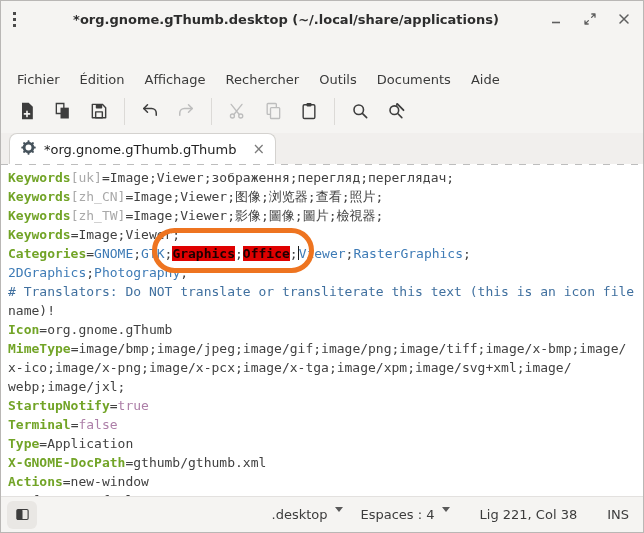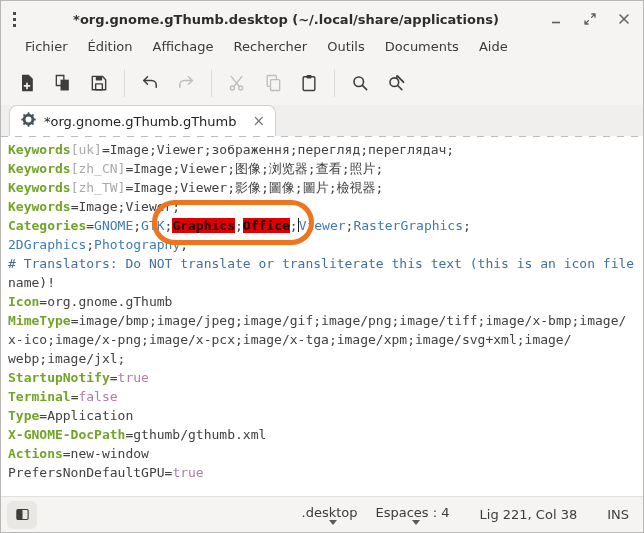--- a/index.html
+++ b/index.html
@@ -9,21 +9,21 @@
     display:flex; flex-direction:column; overflow:hidden; position:relative;
   }
   
   .titlebar { height:32px; display:flex; align-items:center; padding:18px 12px; flex:0 0 auto; }
   .dots { display:flex; flex-direction:column; gap:3px; width:20px; }
   .dots i { width:3px; height:3px; background:#4a4a4a; display:block; }
   .title { flex:1; text-align:center; font-size:13px; font-weight:bold; color:#2d2d2d; white-space:nowrap; }
   .winctl { display:flex; gap:20px; align-items:center; color:#5f5f5f; width:92px; justify-content:flex-end; }
   .winctl svg { display:block; }
   
-  .menubar { height:24px; display:flex; align-items:flex-start; padding-left:14px; flex:0 0 auto; }
+  .menubar { height:24px; display:flex; align-items:flex-end; padding-left:6px; flex:0 0 auto;margin-top:28px; }
   .menu-item { font-size:13px; color:#3a3a3a; padding:2px 10px; cursor:default; }
   
   .toolbar { height:44px; display:flex; align-items:center; padding-left:8px; flex:0 0 auto; }
   .tbtn { width:36px; height:34px; display:flex; align-items:center; justify-content:center; color:#3d3d3d; border-radius:4px; }
   .tbtn.disabled { color:#bdbdbd; }
   .tbtn svg { display:block; }
   .sep { width:1px; height:27px; background:#dcdad7; margin:0 7px; }
   
   .tabbar { height:31px; display:flex; align-items:stretch; padding-left:8px; flex:0 0 auto; background:#f1efed; }
   .tab {
@@ -46,21 +46,21 @@
   .seg-cmt { color:var(--cmt);text-align:center; }
   .seg-plum { color:var(--plum); }
   .seg-red { background:var(--hlbg); color:var(--hltext); font-weight:bold; }
   .caret { display:inline-block; width:1px; height:14px; background:#1a1a1a; vertical-align:-2px; }
   .ring { position:absolute; left:151px; top:64px; width:162px; height:45px;
     border:5px solid var(--annotation); border-radius:26px; pointer-events:none; }
   
   .statusbar { height:36px; display:flex; align-items:center; padding:0 14px 0 6px; flex:0 0 auto; border-top:1px solid #e3e1df; font-size:13px; color:#3c3c3c; }
   .panel-btn { width:30px; height:28px; background:#e9e7e4; border-radius:6px; display:flex; align-items:center; justify-content:center; color:#3d3d3d; }
   .status-right { margin-left:auto; display:flex; align-items:center; }
-  .sgroup { display:flex; align-items:center; cursor:default;flex-direction:column; }
+  .sgroup { display:flex; align-items:flex-start; cursor:default; }
   .tri { width:0; height:0; border-left:4px solid transparent; border-right:4px solid transparent; border-top:5px solid #5a5a5a; margin-left:7px; }
   .gap18 { width:18px; } .gap30 { width:30px; }
 </style>
 </head>
 <body>
 
 <div class="window">
 
   <div class="titlebar">
     <span class="dots">

